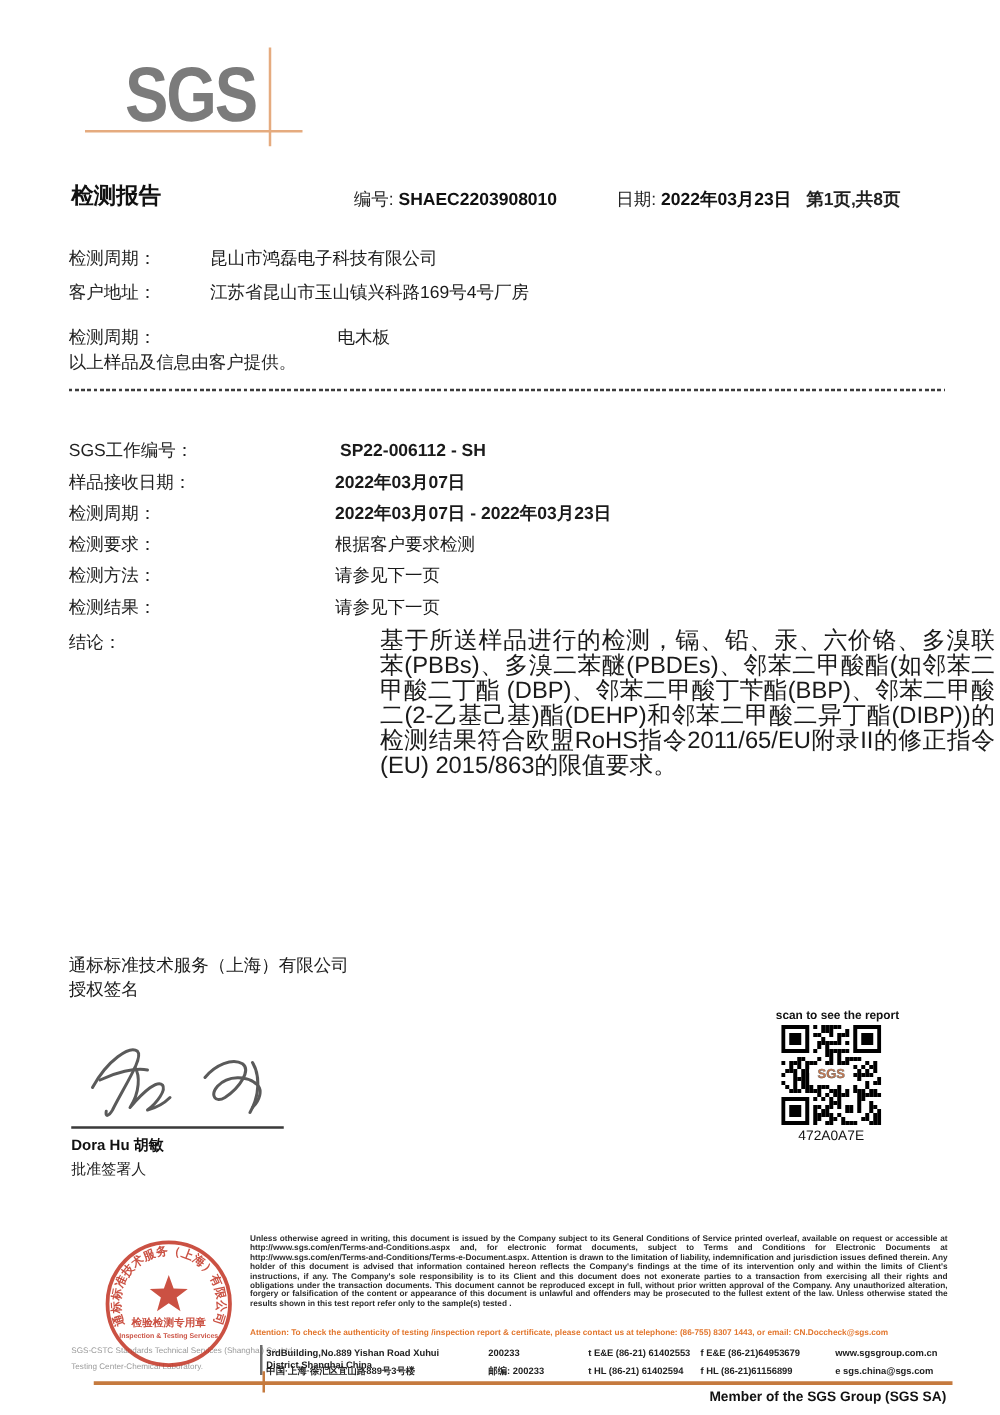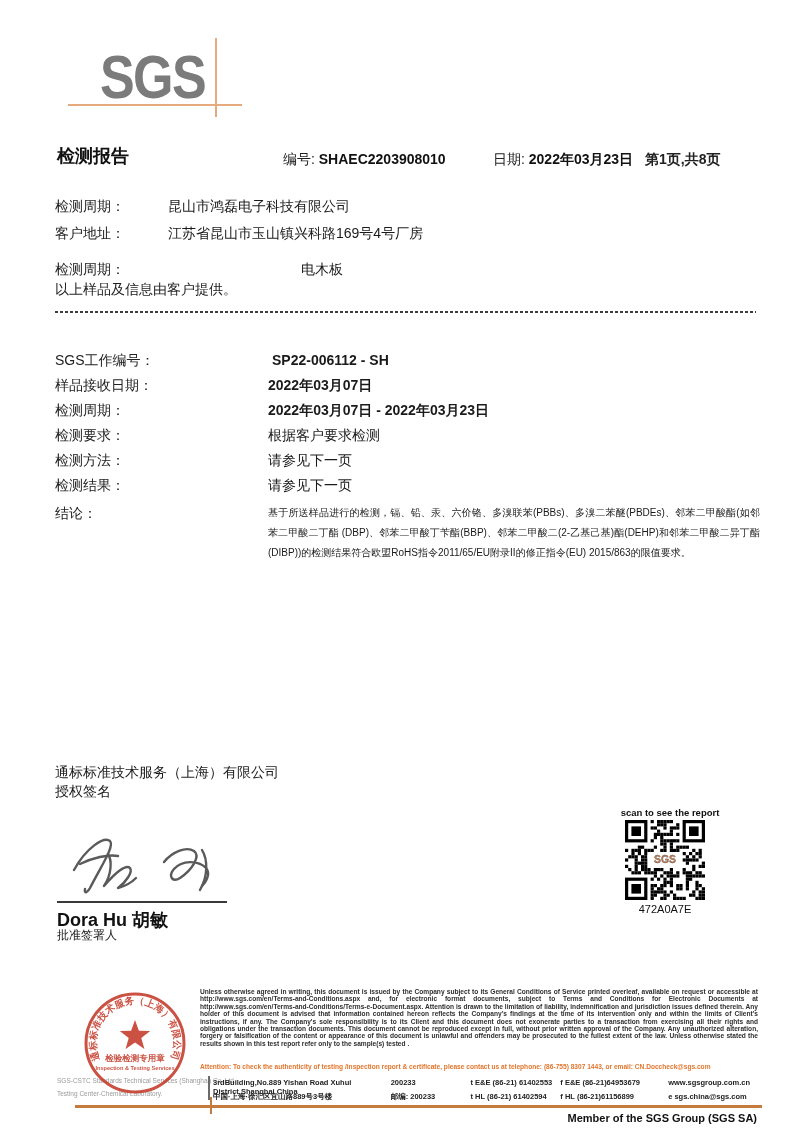--- a/index.html
+++ b/index.html
@@ -19,24 +19,24 @@
   .meta { font-size:14px; color:#222; }
   .meta b { font-weight:bold; color:#111; }
 
   .row-label { font-size:14px; color:#222; }
   .row-value { font-size:14px; color:#1a1a1a; }
   .bold { font-weight:bold; }
 
   .dashed-sep { height:2px;
     background:repeating-linear-gradient(90deg,#3c3c3c 0 3px,transparent 3px 5px); }
 
-  .conclusion { font-size:10px; line-height:20px; color:#1a1a1a; text-align:justify; }
+  .conclusion { font-size:19px; line-height:20px; color:#1a1a1a; text-align:justify;margin-left:36px; }
 
   .sig-line { background:#3a3a3a; height:2px; }
-  .signer-name { font-size:18px; font-weight:bold; color:#111; }
+  .signer-name { font-size:12px; font-weight:bold; color:#111; }
   .signer-role { font-size:12px; color:#222; }
 
   .qr-caption { font-size:9.5px; color:#111; text-align:center; font-weight:bold; }
   .qr-code-text { font-size:11px; color:#111; text-align:center; }
 
   .stamp-caption { font-size:6.5px; color:#9a9a9a; line-height:13px; }
 
   .legal { font-size:6.6px; line-height:7.4px; font-weight:bold; color:#2e2e2e; text-align:justify; }
   .attention { font-size:6.6px; line-height:7.4px; font-weight:bold; color:#e2762d; }
 
@@ -71,21 +71,21 @@
   </div>
   <div class="abs meta bold" style="left:645px; top:151px;">第1页,共8页</div>
 
   <div class="abs row-label" style="left:55px; top:198px;">检测周期：</div>
   <div class="abs row-value" style="left:168px; top:198px;">昆山市鸿磊电子科技有限公司</div>
 
   <div class="abs row-label" style="left:55px; top:225px;">客户地址：</div>
   <div class="abs row-value" style="left:168px; top:225px;">江苏省昆山市玉山镇兴科路169号4号厂房</div>
 
   <div class="abs row-label" style="left:55px; top:261px;">检测周期：</div>
-  <div class="abs row-value" style="left:270px; top:261px;margin-left:31px;">电木板</div>
+  <div class="abs row-value" style="left:270px; top:261px;">电木板</div>
   <div class="abs row-label" style="left:55px; top:281px;">以上样品及信息由客户提供。</div>
 
   <div class="abs dashed-sep" style="left:55px; top:311px; width:701px;"></div>
 
   <div class="abs row-label" style="left:55px; top:352px;">SGS工作编号：</div>
   <div class="abs row-value bold" style="left:272px; top:352px;">SP22-006112 - SH</div>
 
   <div class="abs row-label" style="left:55px; top:377px;">样品接收日期：</div>
   <div class="abs row-value bold" style="left:268px; top:377px;">2022年03月07日</div>
 

